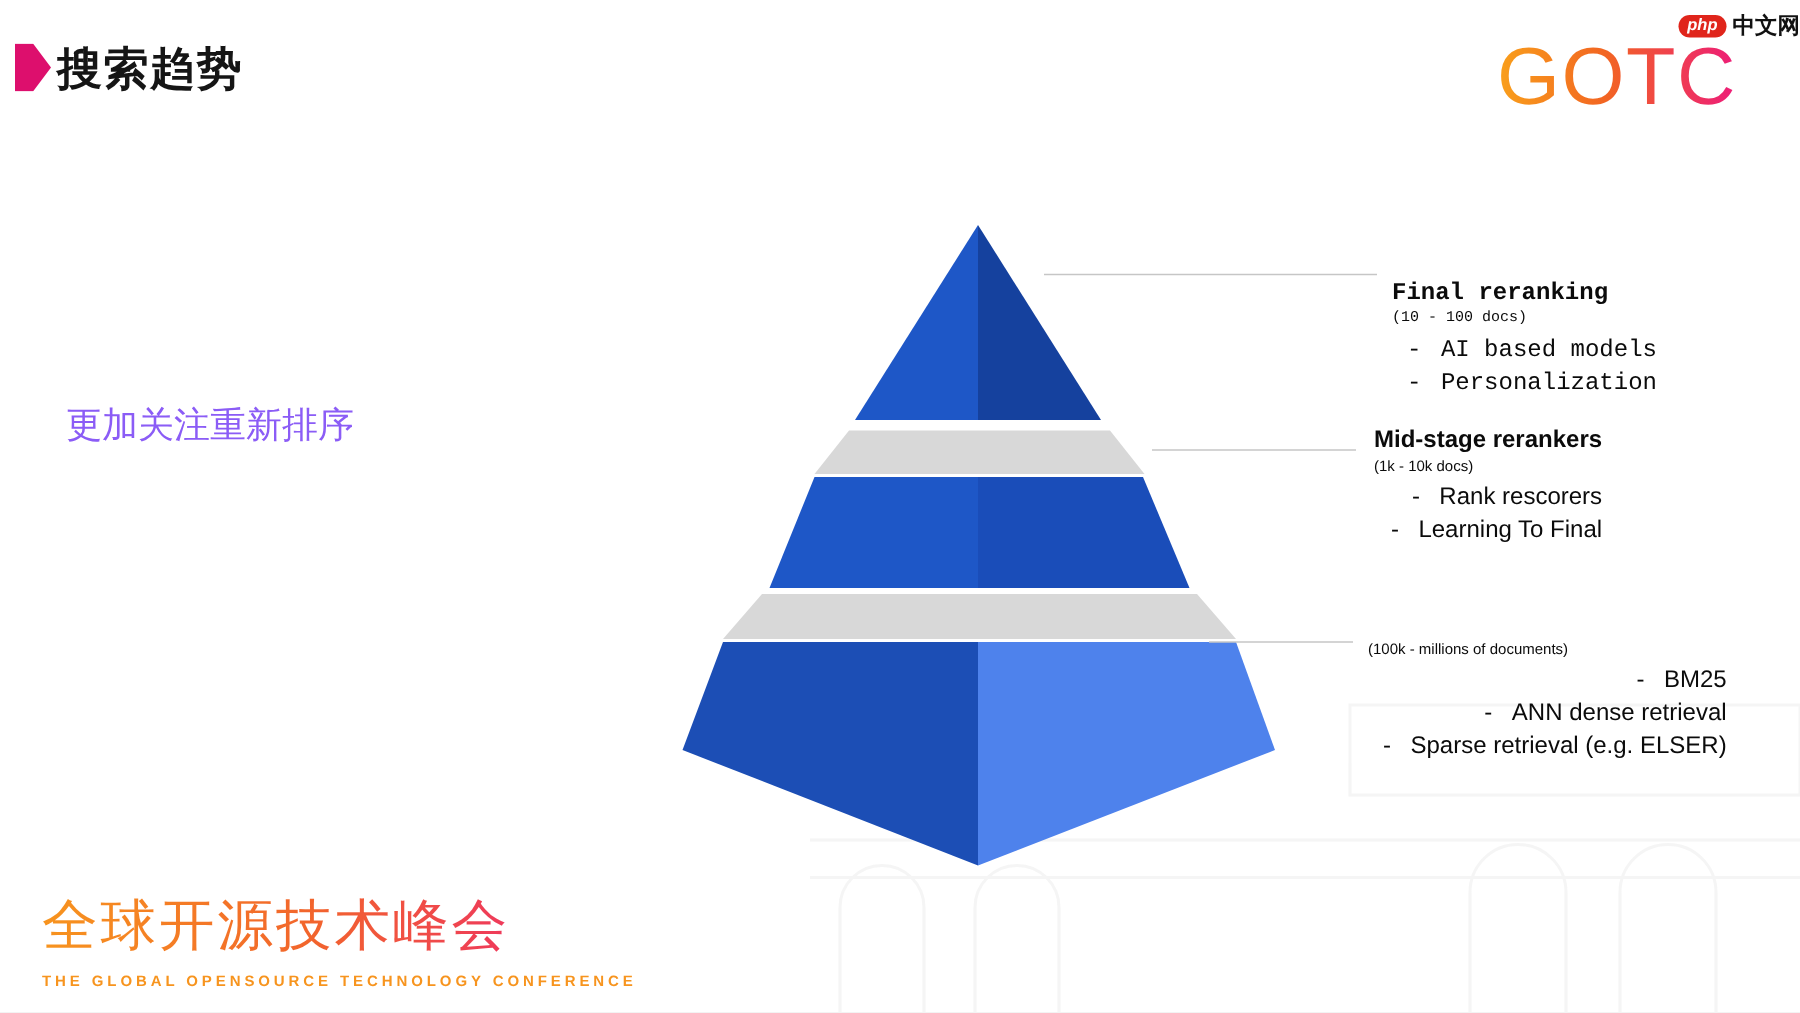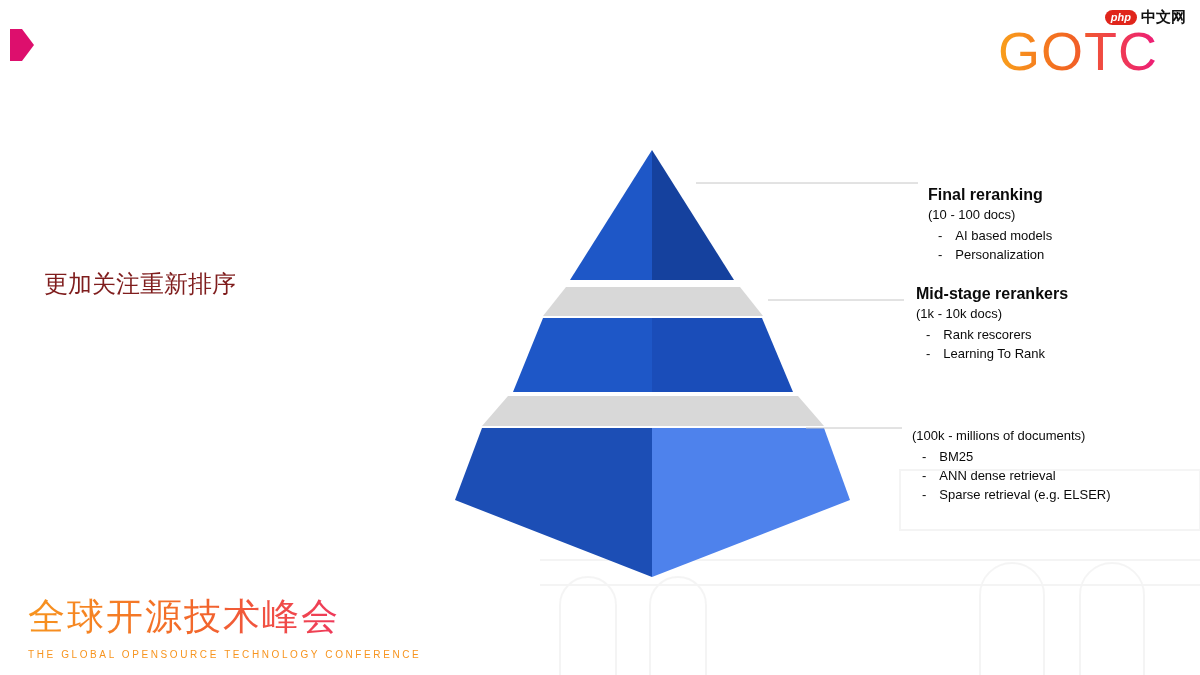--- a/index.html
+++ b/index.html
@@ -12,60 +12,61 @@
     position:absolute;left:10px;top:29px;width:24px;height:32px;background:#DD0F6D;
     clip-path:polygon(0 0,50% 0,100% 50%,50% 100%,0 100%);
   }
   .page-title{
     position:absolute;left:38px;top:26px;font-size:30px;font-weight:bold;color:#151515;letter-spacing:1px;
   }
   .page-subtitle{
     position:absolute;left:37px;top:90px;font-size:21px;color:#4947A3;letter-spacing:0.5px;
   }
   
-  .php-logo{position:absolute;top:8px;right:14px;display:flex;align-items:center;gap:4px;}
+  .php-logo{position:absolute;top:8px;right:0;display:flex;align-items:center;gap:4px;}
   .php-badge{
     background:#E0251B;color:#fff;font-size:11px;font-weight:bold;font-style:italic;
     padding:2px 6px;border-radius:9px;line-height:1;
   }
   .php-name{font-size:15px;font-weight:bold;color:#111;}
   .gotc-logo{
     position:absolute;top:20px;right:42px;font-size:54px;font-weight:400;letter-spacing:1px;
     background:linear-gradient(90deg,#F9A01B 0%,#F26522 45%,#ED1C79 100%);
     -webkit-background-clip:text;background-clip:text;color:transparent;
   }
   
-  .left-block{position:absolute;left:44px;top:270px;width:352px;color:#7f1d1d;}
+  .left-block{position:absolute;left:44px;top:270px;width:352px;color:#8b5cf6;}
   .left-heading{font-size:24px;line-height:1.2;margin:0 0 16px 0;font-weight:normal;}
   .cn-bullets{margin:0;padding:0 0 0 48px;list-style:disc;}
   .cn-bullets li{font-size:23px;line-height:1.32;margin-bottom:14px;}
   
   .diagram-svg{position:absolute;left:0;top:0;width:1200px;height:675px;pointer-events:none;}
   
   .anno{position:absolute;color:#0b0b0b;}
   .anno-title{font-size:16px;font-weight:bold;line-height:1.15;}
-  .anno-range{font-size:13px;margin-top:3px;}
-  .anno-items{list-style:none;margin:6px 0 0 0;padding:0 0 0 10px;font-size:13px;}
+  .anno-range{font-size:10px;margin-top:3px;}
+  .anno-items{list-style:none;margin:6px 0 0 0;padding:0 0 0 10px;font-size:16px;text-align:right;}
   .anno-items li{margin-top:4px;}
   .anno-items li::before{content:"-";margin-right:13px;}
   
   .conf{position:absolute;left:28px;top:592px;}
   .conf-cn{
     font-size:37px;font-weight:normal;letter-spacing:2px;
     background:linear-gradient(90deg,#F7941E 0%,#F2652C 45%,#EC1E79 100%);
     -webkit-background-clip:text;background-clip:text;color:transparent;
   }
-  .conf-en{margin-top:7px;font-size:10px;font-weight:normal;color:#F7941E;letter-spacing:2.6px;text-align:right;}
+  .conf-en{margin-top:7px;font-size:10px;font-weight:bold;color:#F7941E;letter-spacing:2.6px;text-align:right;}
 </style>
 </head>
 <body>
 
 <div class="slide">
 
   <div class="title-arrow"></div>
+  <div class="page-title">搜索趋势</div>
 
   <div class="php-logo">
     <span class="php-badge">php</span>
     <span class="php-name">中文网</span>
   </div>
   <div class="gotc-logo">GOTC</div>
 
   <div class="left-block">
     <h2 class="left-heading">更加关注重新排序</h2>
   </div>
@@ -94,35 +95,35 @@
     <polygon points="508,396 798,396 824,426 482,426" fill="#D8D8D8"></polygon>
 
     <polygon points="482,428 652,428 652,577 455,500" fill="#1C4EB5"></polygon>
     <polygon points="652,428 824,428 850,500 652,577" fill="#4E82EC"></polygon>
 
     <line x1="696" y1="183" x2="918" y2="183" stroke-width="1" stroke="#C6C6C6"></line>
     <line x1="768" y1="300" x2="904" y2="300" stroke-width="1" stroke="#C6C6C6"></line>
     <line x1="806" y1="428" x2="902" y2="428" stroke-width="1" stroke="#C6C6C6"></line>
   </svg>
 
-  <div class="anno" style="left:928px;top:186px;">
+  <div class="anno" style="left:928px;top:186px;font-family:Liberation Mono, monospace;">
     <div class="anno-title">Final reranking</div>
     <div class="anno-range">(10 - 100 docs)</div>
     <ul class="anno-items">
       <li>AI based models</li>
       <li>Personalization</li>
     </ul>
   </div>
 
   <div class="anno" style="left:916px;top:285px;">
     <div class="anno-title">Mid-stage rerankers</div>
     <div class="anno-range">(1k - 10k docs)</div>
     <ul class="anno-items">
       <li>Rank rescorers</li>
-      <li>Learning To Rank</li>
+      <li>Learning To Final</li>
     </ul>
   </div>
 
   <div class="anno" style="left:912px;top:425px;">
     <div class="anno-range">(100k - millions of documents)</div>
     <ul class="anno-items">
       <li>BM25</li>
       <li>ANN dense retrieval</li>
       <li>Sparse retrieval (e.g. ELSER)</li>
     </ul>

